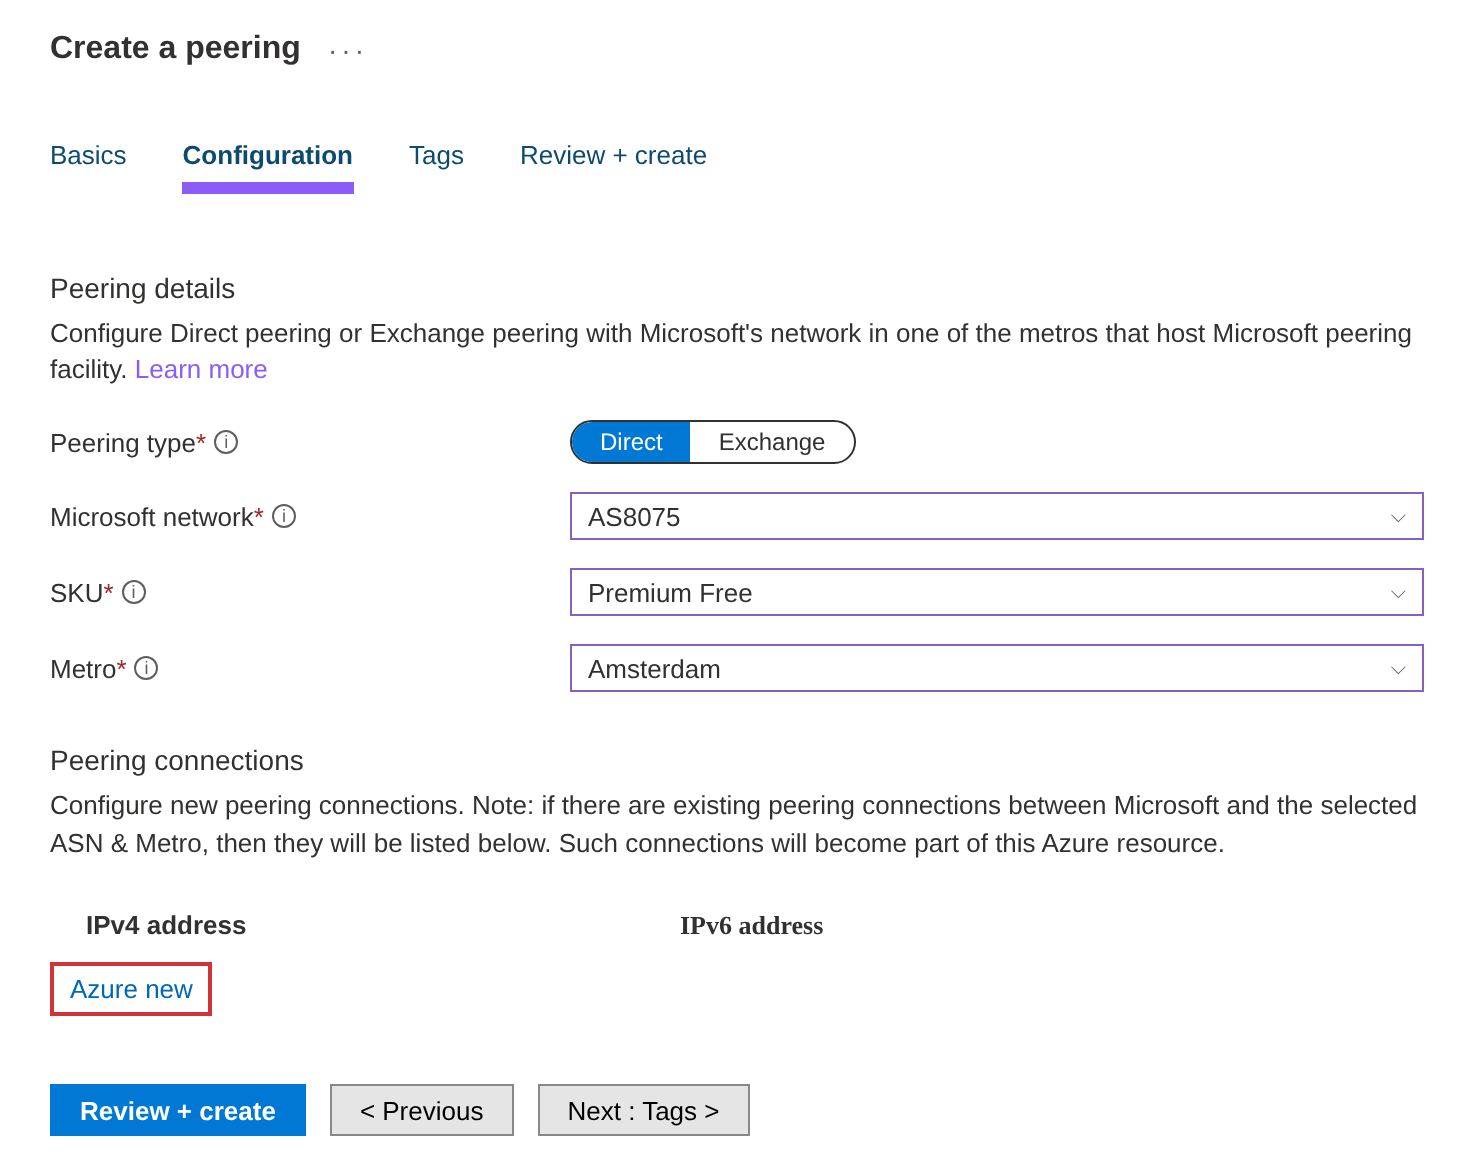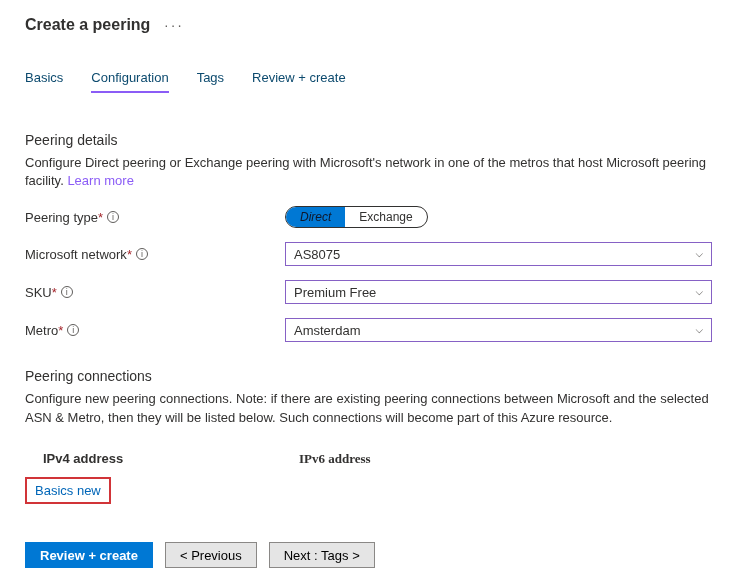--- a/index.html
+++ b/index.html
@@ -34,22 +34,22 @@
       gap: 28px;
     }
     .tab {
       padding-bottom: 6px;
       cursor: pointer;
       color: #0c4a6e;
       font-size: 13px;
       border-bottom: 2px solid transparent;
     }
     .tab.active {
-      border-bottom: 2px solid #8b5cf6;
-      font-weight: 400;
+      border-bottom: 6px solid #8b5cf6;
+      font-weight: 700;
     }
     .section-heading {
       margin-top: 38px;
       font-size: 14px;
       color: #323130;
     }
     .section-text {
       margin-top: 6px;
       font-size: 13px;
       color: #323130;
@@ -91,22 +91,21 @@
     }
     .toggle-opt {
       padding: 2px 14px;
       font-size: 12px;
       display: flex;
       align-items: center;
       cursor: pointer;
     }
     .toggle-opt.selected {
       background: #0078d4;
-      color: #0f172a;
-      font-style: italic;
+      color: #ffffff;
     }
     .select {
       width: 100%;
       border: 1px solid #8661c5;
       background: #fff;
       height: 24px;
       padding: 0 8px;
       display: flex;
       align-items: center;
       justify-content: space-between;
@@ -118,21 +117,21 @@
       color: #605e5c;
     }
     .table-head {
       display: flex;
       margin-top: 24px;
       font-weight: 600;
       font-size: 13px;
       padding-left: 18px;
     }
     .th1 { width: 180px; }
-    .th2 { width: 256px; }
+    .th2 { width: 297px; }
     .th3 { flex: 1; font-family: Liberation Serif, serif; }
     .create-new-wrap {
       margin-top: 10px;
     }
     .create-new {
       display: inline-block;
       color: #0066b8;
       cursor: pointer;
       border: 2px solid #d13438;
       padding: 4px 8px;
@@ -244,20 +243,20 @@
 
 <div class="section-heading" style="margin-top:26px">Peering connections</div>
 <div class="section-text">Configure new peering connections. Note: if there are existing peering connections between Microsoft and the selected ASN &amp; Metro, then they will be listed below. Such connections will become part of this Azure resource.</div>
 
 <div class="table-head">
   <div class="th2">IPv4 address</div>
   <div class="th3">IPv6 address</div>
 </div>
 
 <div class="create-new-wrap">
-  <span class="create-new">Basics new</span>
+  <span class="create-new">Azure new</span>
 </div>
 
 <div class="footer">
   <button class="btn primary">Review + create</button>
   <button class="btn">&lt; Previous</button>
   <button class="btn">Next : Tags &gt;</button>
 </div>
 
 </body></html>

